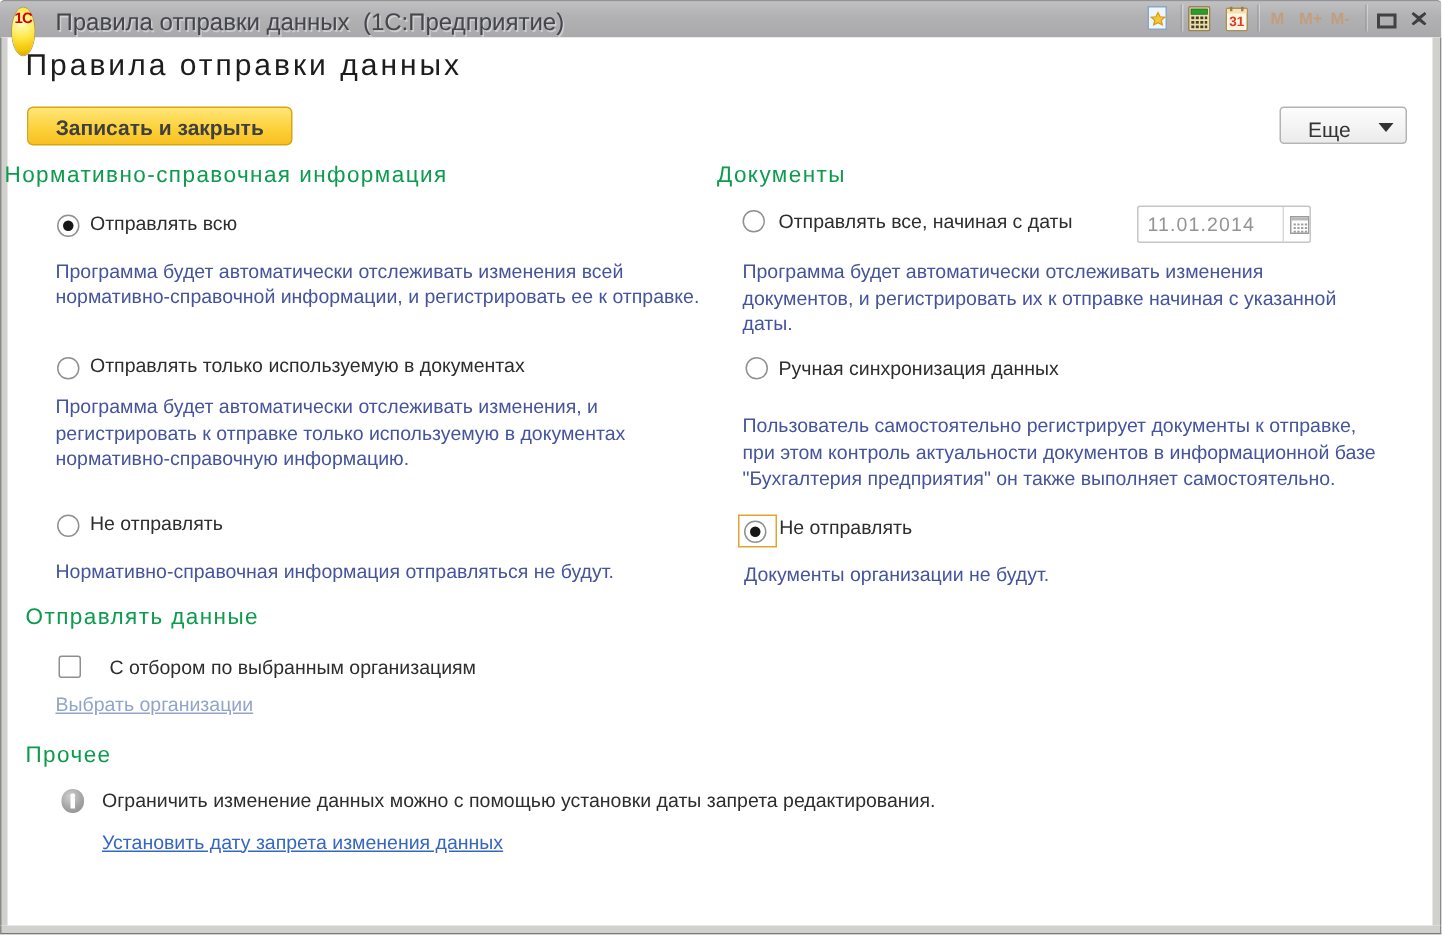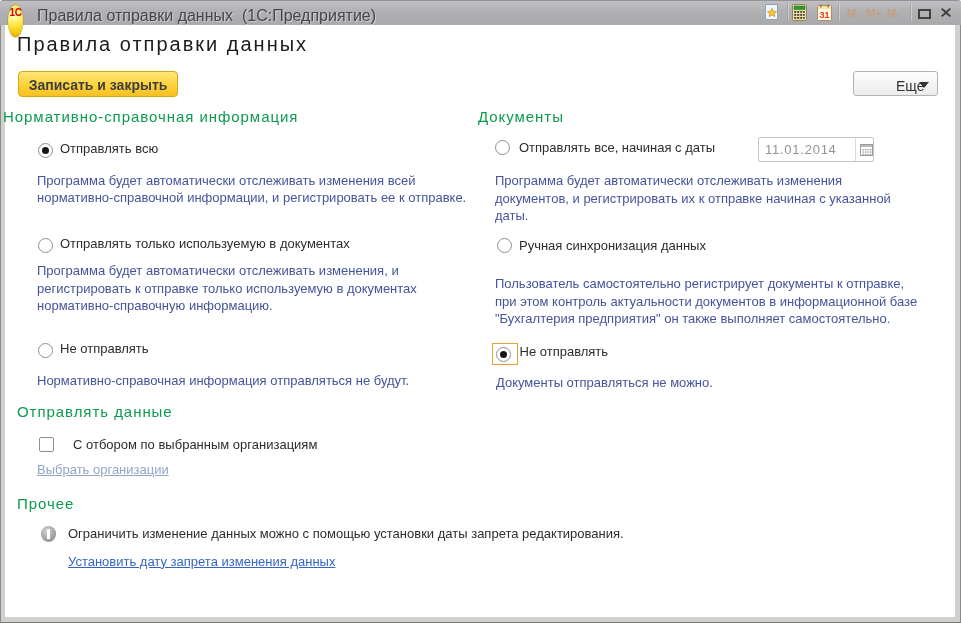--- a/index.html
+++ b/index.html
@@ -73,23 +73,23 @@
 <div class="mbtn" style="left:847px;">M</div>
 <div class="mbtn" style="left:866px;">M+</div>
 <div class="mbtn" style="left:887px;">M-</div>
 <div class="tsep" style="left:910px;"></div>
 <div class="abs" style="left:918px;top:9px;width:9px;height:6px;border:2px solid #414141;"></div>
 <svg class="abs" style="left:940.5px;top:8px;" width="10" height="9" viewBox="0 0 10 9">
     <path d="M1.2 0 L5 2.9 L8.8 0 L10 1.3 L6.4 4.5 L10 7.7 L8.8 9 L5 6.1 L1.2 9 L0 7.7 L3.6 4.5 L0 1.3 Z" fill="#3f3f3f"></path>
   </svg>
 
 <div class="abs h1" style="left:17px;top:32px;">Правила отправки данных</div>
-<div class="abs" style="left:18px;top:71px;width:160px;height:26px;box-sizing:border-box;background:linear-gradient(180deg,#ffe678 0%,#fcd23c 55%,#f8c021 100%);border:1px solid #d6a711;border-radius:4px;text-align:center;line-height:26.5px;font-size:14px;font-weight:bold;color:#3f3f3f;">Записать и закрыть</div>
+<div class="abs" style="left:18px;top:71px;width:177px;height:26px;box-sizing:border-box;background:linear-gradient(180deg,#ffe678 0%,#fcd23c 55%,#f8c021 100%);border:1px solid #d6a711;border-radius:4px;text-align:center;line-height:26.5px;font-size:14px;font-weight:bold;color:#3f3f3f;">Записать и закрыть</div>
 <div class="abs" style="left:853px;top:71px;width:85px;height:25px;box-sizing:border-box;background:linear-gradient(180deg,#fdfdfd,#ebebeb);border:1px solid #b3b3b3;border-radius:3px;font-size:14px;color:#333;">
-  <span style="position:absolute;left:18px;top:6px;margin-left:24px;">Еще</span>
+  <span style="position:absolute;left:18px;top:6px;">Еще</span>
   <span style="position:absolute;left:65px;top:10px;width:0;height:0;border-left:5px solid transparent;border-right:5px solid transparent;border-top:6px solid #333;"></span>
 </div>
 
 <div class="abs gh" style="left:3px;top:108px;">Нормативно-справочная информация</div>
 <div class="radio sel" style="left:38px;top:143px;"></div>
 <div class="abs lbl" style="left:60px;top:140.3px;">Отправлять всю</div>
 <div class="abs hint" style="left:37px;top:171.5px;">Программа будет автоматически отслеживать изменения всей<br>нормативно-справочной информации, и регистрировать ее к отправке.</div>
 <div class="radio" style="left:38px;top:238px;"></div>
 <div class="abs lbl" style="left:60px;top:235.3px;">Отправлять только используемую в документах</div>
 <div class="abs hint" style="left:37px;top:262.4px;">Программа будет автоматически отслеживать изменения, и<br>регистрировать к отправке только используемую в документах<br>нормативно-справочную информацию.</div>
@@ -133,13 +133,13 @@
       </g>
     </svg>
 </div>
 <div class="abs hint" style="left:495px;top:172.4px;">Программа будет автоматически отслеживать изменения<br>документов, и регистрировать их к отправке начиная с указанной<br>даты.</div>
 <div class="radio" style="left:497px;top:238px;"></div>
 <div class="abs lbl" style="left:519px;top:237.1px;">Ручная синхронизация данных</div>
 <div class="abs hint" style="left:495px;top:275.4px;">Пользователь самостоятельно регистрирует документы к отправке,<br>при этом контроль актуальности документов в информационной базе<br>"Бухгалтерия предприятия" он также выполняет самостоятельно.</div>
 <div class="abs" style="left:492px;top:343px;width:26px;height:22px;border:1px solid #e2a431;box-sizing:border-box;"></div>
 <div class="radio sel" style="left:495.5px;top:346.5px;"></div>
 <div class="abs lbl" style="left:519.5px;top:343.4px;">Не отправлять</div>
-<div class="abs hint" style="left:496px;top:373.9px;">Документы отправляться не можно.</div>
+<div class="abs hint" style="left:496px;top:373.9px;">Документы организации не будут.</div>
 
 </body></html>

